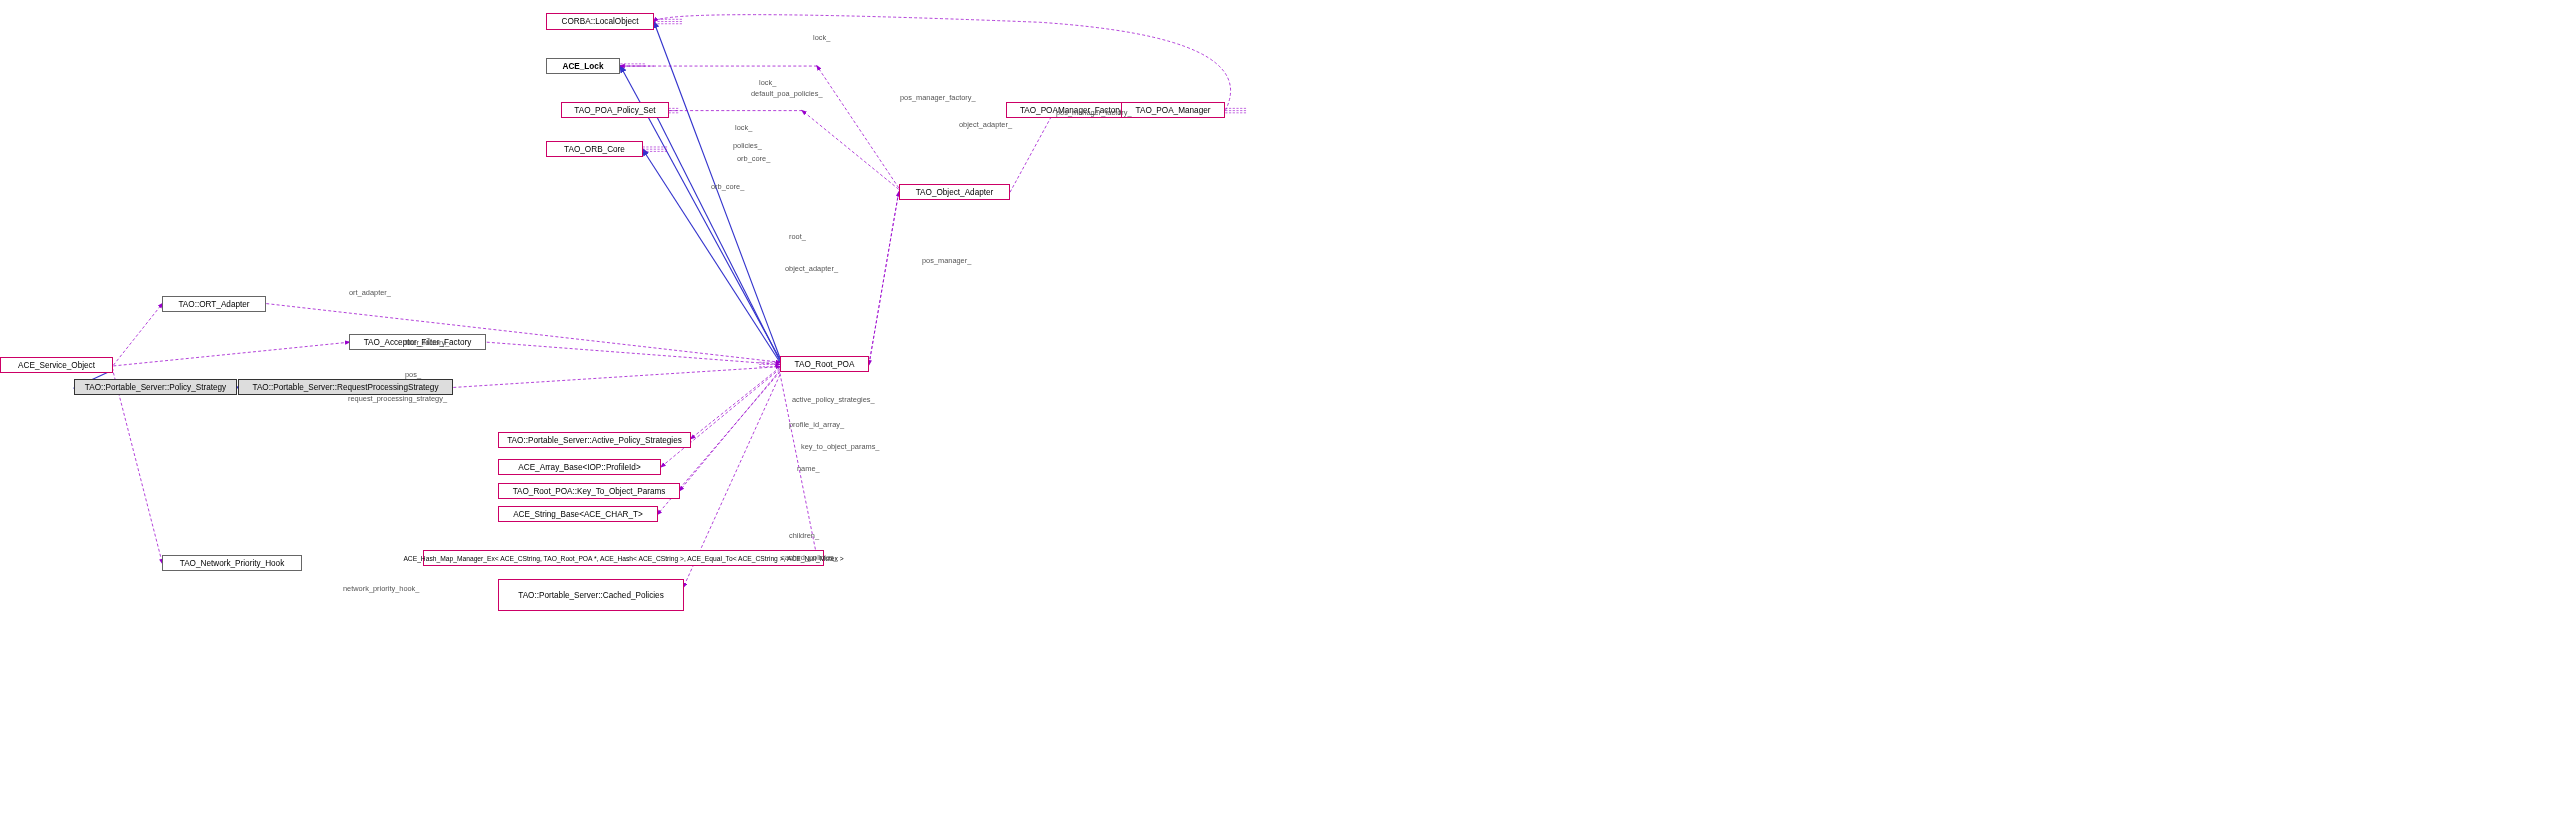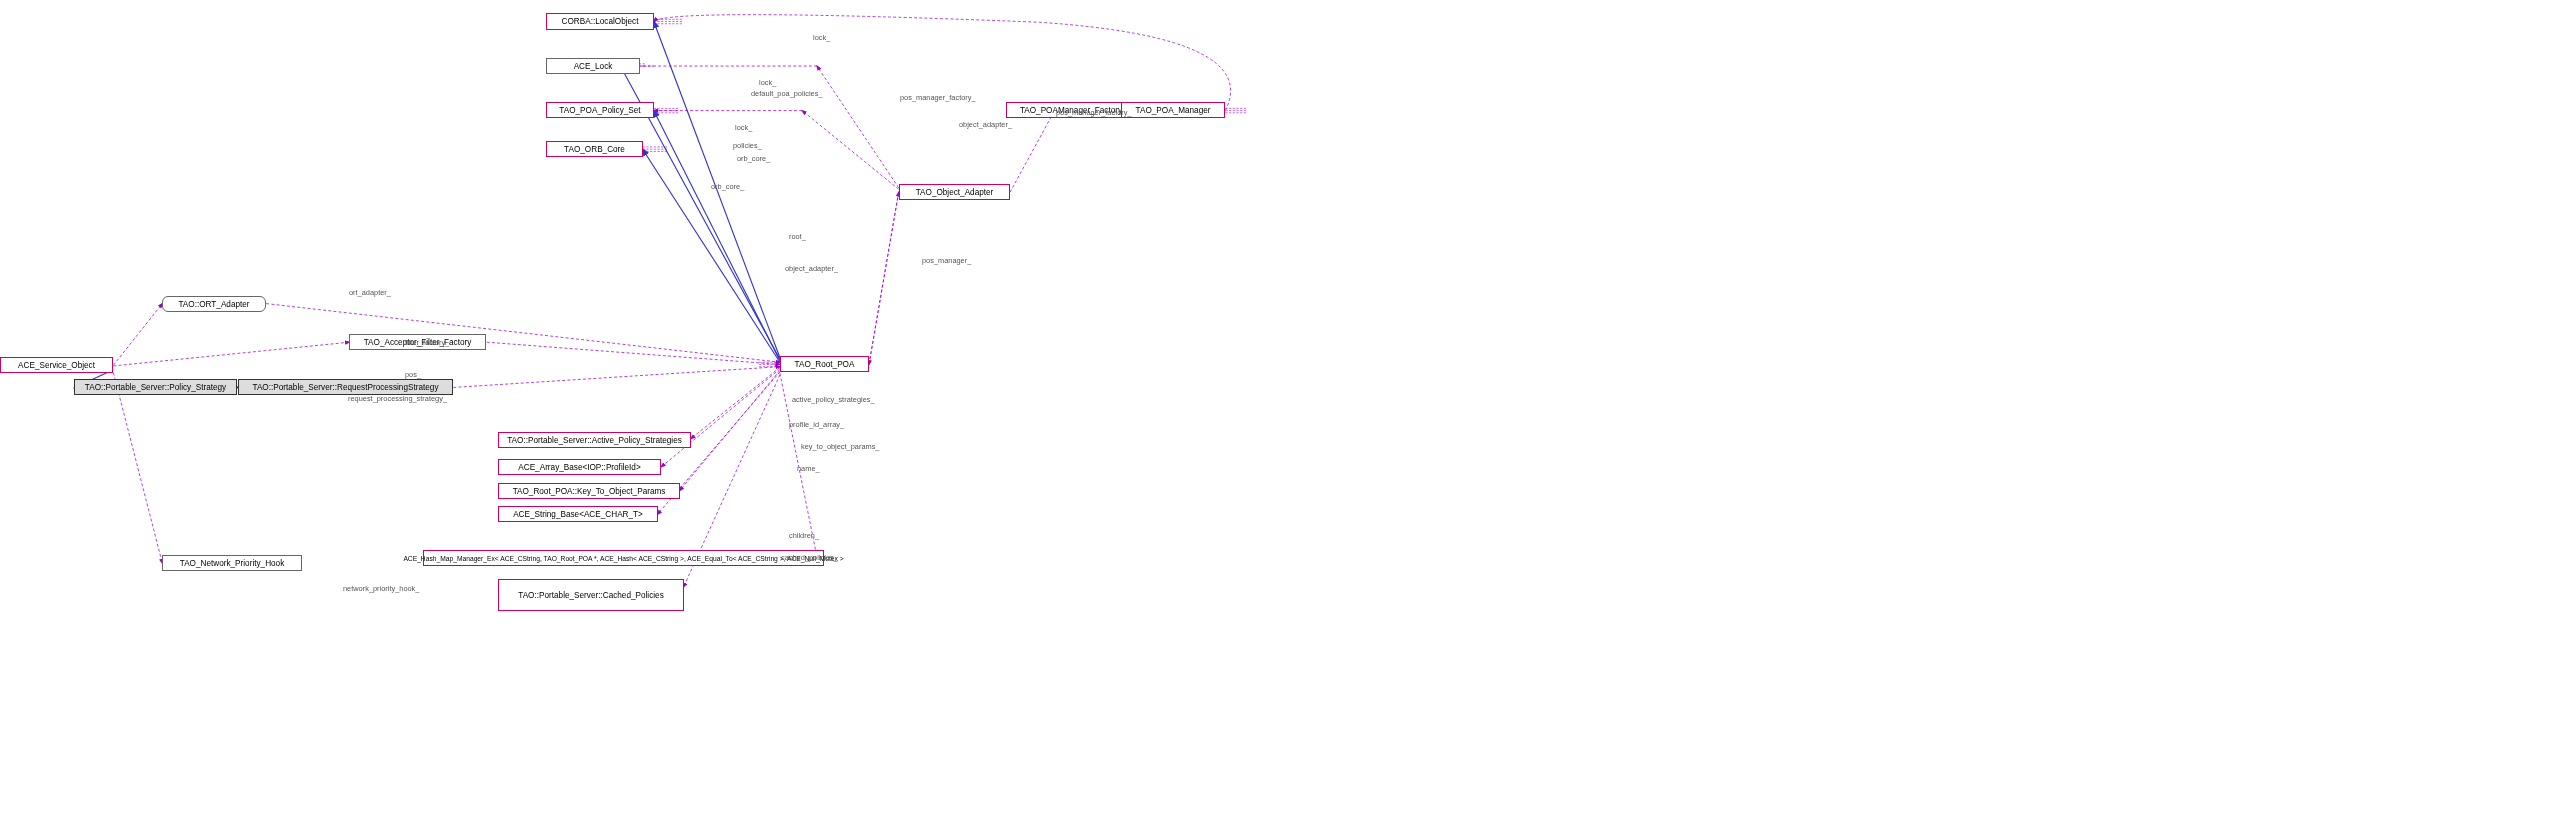--- a/index.html
+++ b/index.html
@@ -148,21 +148,21 @@
       <marker id="arrow-purple" markerWidth="8" markerHeight="8" refX="6" refY="3" orient="auto">
         <path d="M0,0 L0,6 L8,3 z" fill="#9900cc"></path>
       </marker>
     </defs>
   </svg>
 
   <div class="node-box node-pink" style="left:0px; top:357px; width:113px; height:16.3px;">
     <span>ACE_Service_Object</span>
   </div>
 
-  <div class="node-box node-gray" style="left:162px; top:296px; width:104px; height:16.3px;border-radius:6px;">
+  <div class="node-box node-gray" style="left:162px; top:296px; width:104px; height:16.3px;">
     <span>TAO::ORT_Adapter</span>
   </div>
 
   <div class="node-box node-dark" style="left:74px; top:379px; width:163px; height:16.3px;text-align:center;">
     <span>TAO::Portable_Server::Policy_Strategy</span>
   </div>
 
   <div class="node-box node-gray" style="left:349px; top:334px; width:137px; height:16.3px;">
     <span>TAO_Acceptor_Filter_Factory</span>
   </div>
@@ -172,25 +172,25 @@
   </div>
 
   <div class="node-box node-gray" style="left:162px; top:555px; width:140px; height:16.3px;">
     <span>TAO_Network_Priority_Hook</span>
   </div>
 
   <div class="node-box node-pink" style="left:546px; top:13.4px; width:108px; height:16.3px;">
     <span>CORBA::LocalObject</span>
   </div>
 
-  <div class="node-box node-gray" style="left:546px; top:58px; width:94px; height:16.3px;">
+  <div class="node-box node-gray" style="left:546px; top:58px; width:74px; height:16.3px;font-weight:bold;">
     <span>ACE_Lock</span>
   </div>
 
-  <div class="node-box node-pink" style="left:546px; top:102px; width:108px; height:16.3px;">
+  <div class="node-box node-pink" style="left:561px; top:102px; width:108px; height:16.3px;">
     <span>TAO_POA_Policy_Set</span>
   </div>
 
   <div class="node-box node-pink" style="left:546px; top:141px; width:97px; height:16.3px;">
     <span>TAO_ORB_Core</span>
   </div>
 
   <div class="node-box node-pink" style="left:498px; top:432px; width:193px; height:16.3px;">
     <span>TAO::Portable_Server::Active_Policy_Strategies</span>
   </div>

